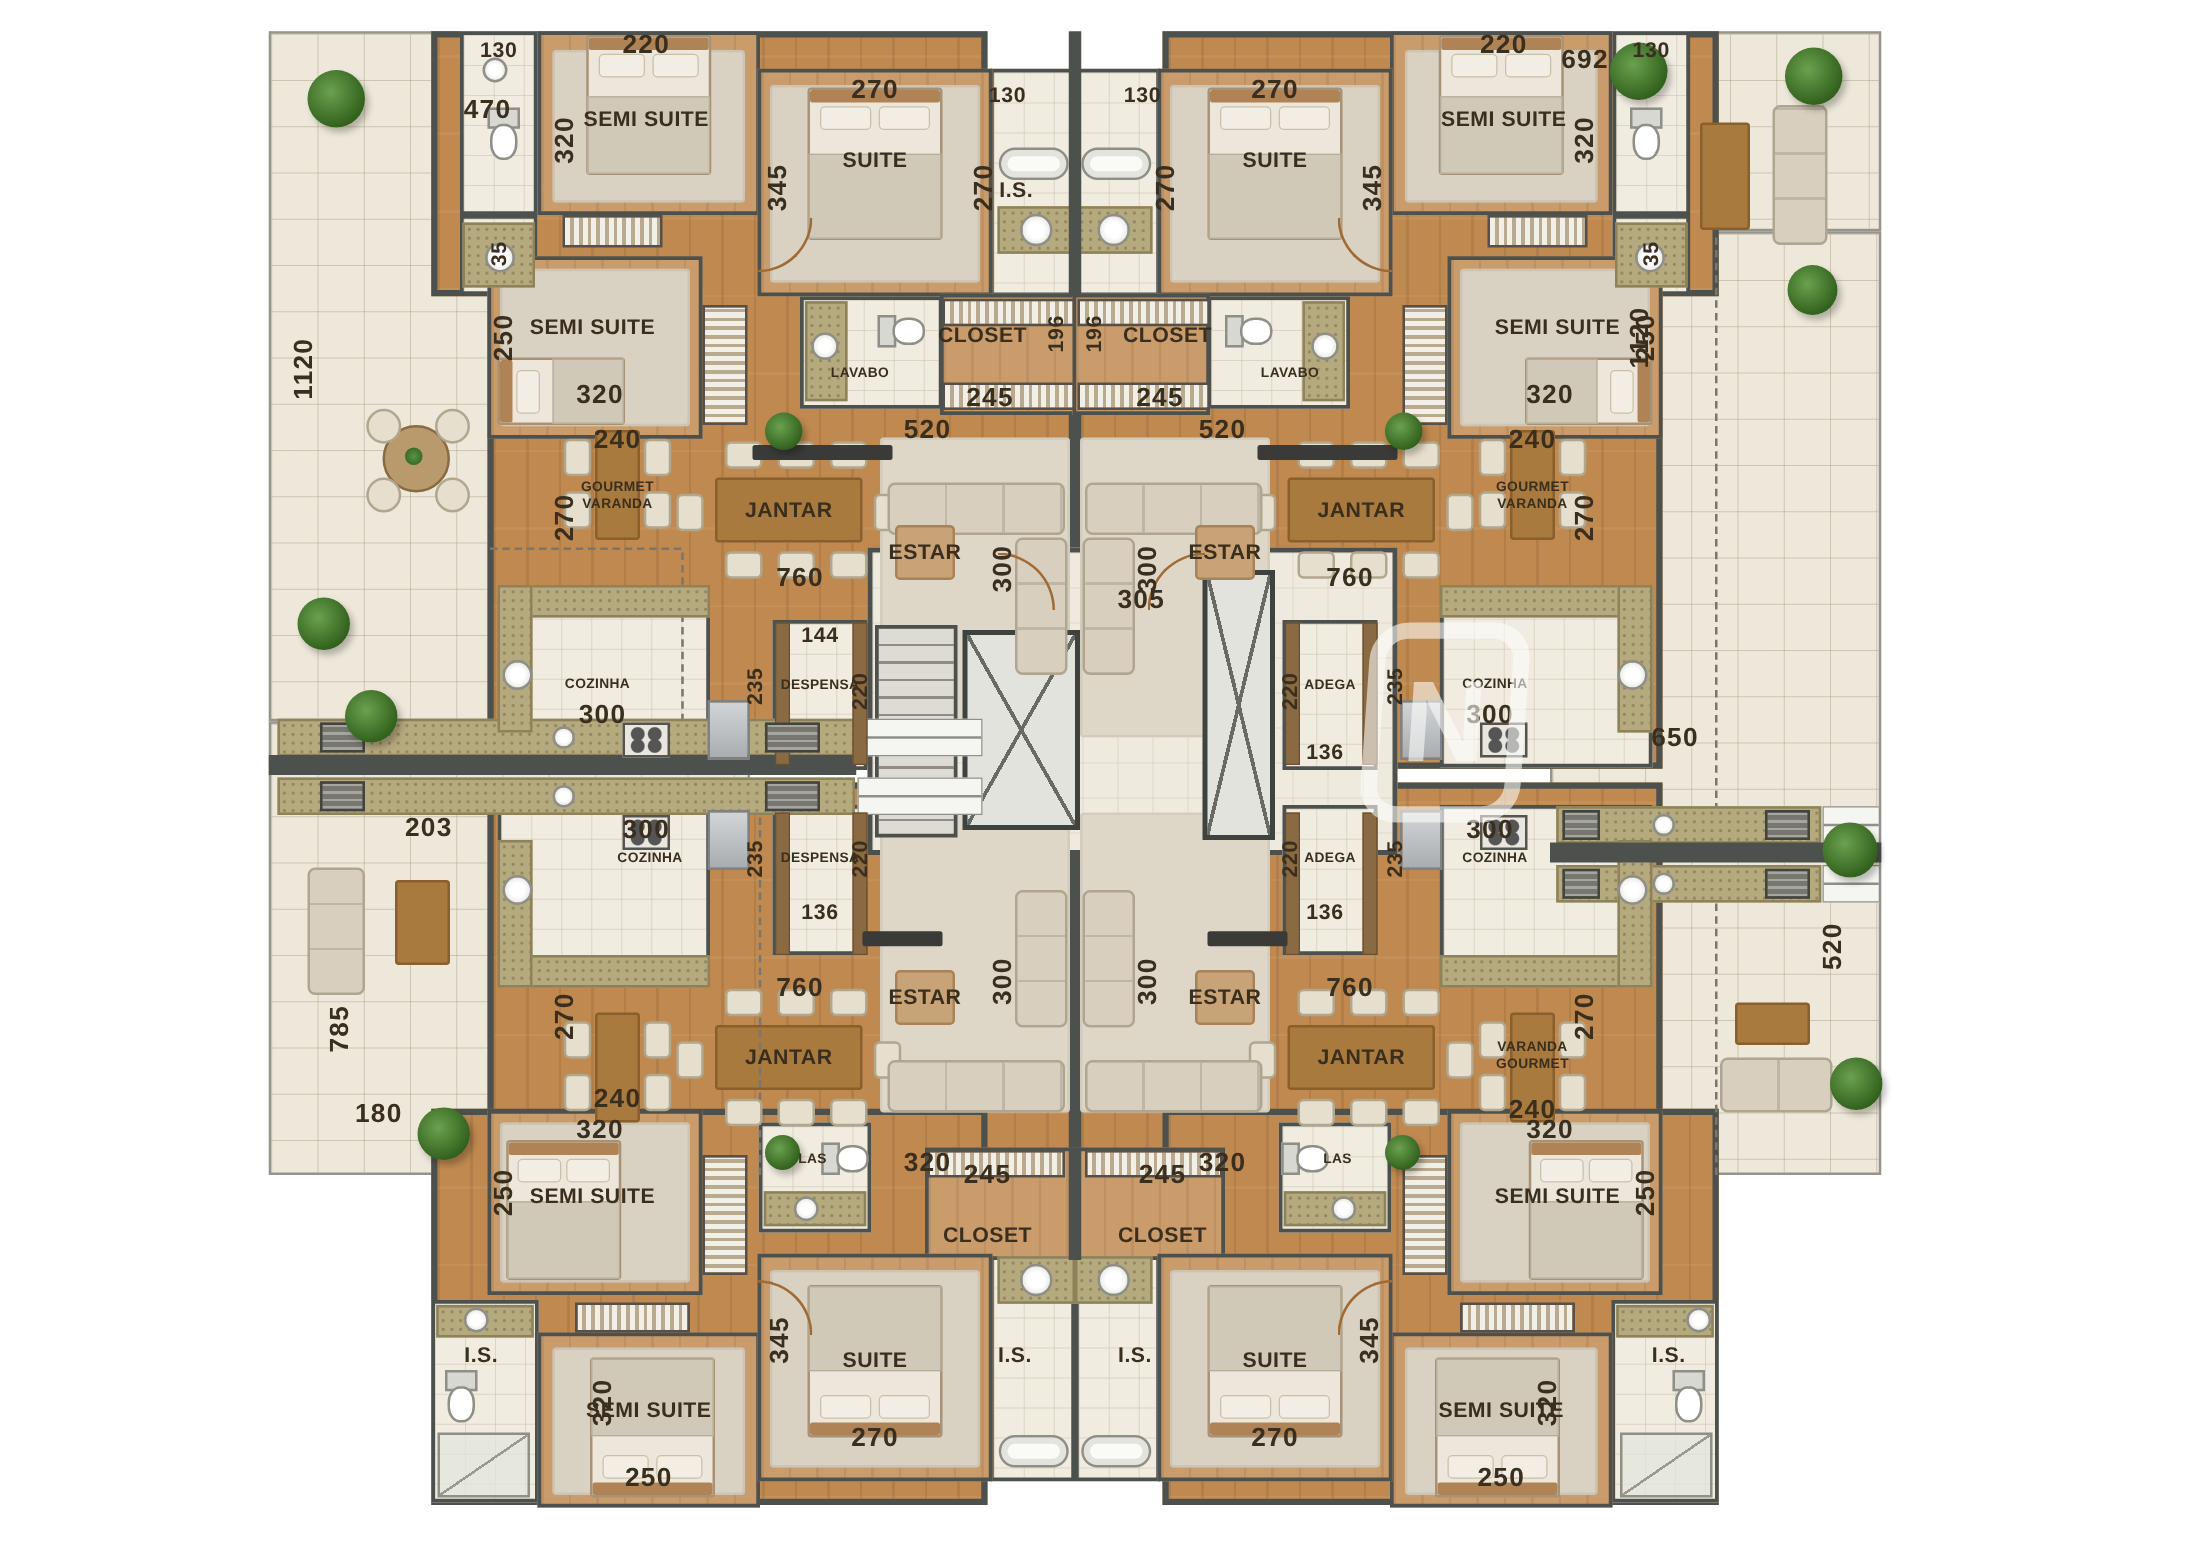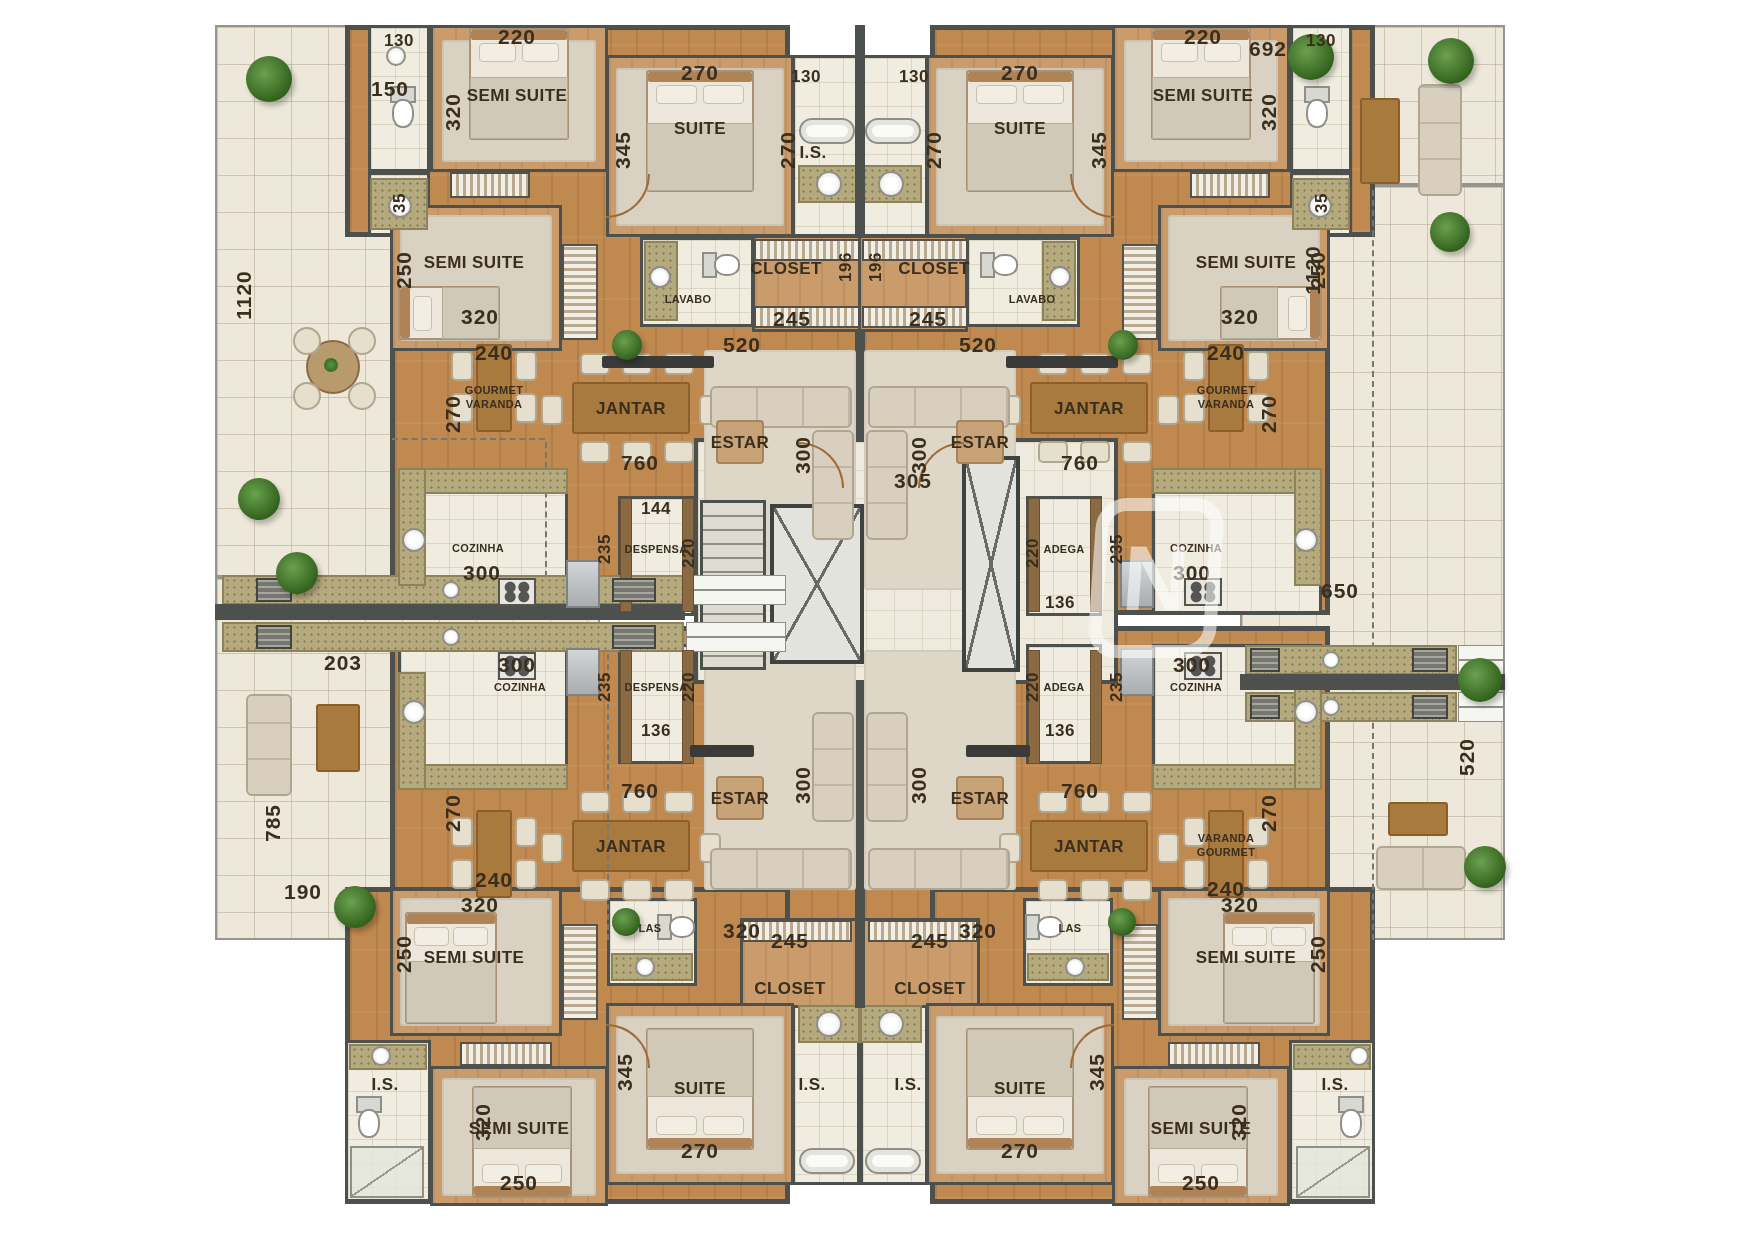--- a/index.html
+++ b/index.html
@@ -474,21 +474,21 @@
       <div class="r dashv" style="left: 545px; top: 442px; width: 2px; height: 135px;"></div>
       <div class="r dashv" style="left: 607px; top: 654px; width: 2px; height: 286px;"></div>
       <div class="r dashv" style="left: 1372px; top: 190px; width: 2px; height: 750px;"></div>
       <div class="r dashh" style="left: 392px; top: 438px; width: 153px; height: 2px;"></div>
       <div class="r arc" style="left: 606px; top: 174px; width: 44px; height: 44px; transform: rotate(180deg);"></div>
       <div class="r arc" style="left: 1070px; top: 174px; width: 44px; height: 44px; transform: rotate(270deg);"></div>
       <div class="r arc" style="left: 798px; top: 442px; width: 46px; height: 46px; transform: rotate(90deg);"></div>
       <div class="r arc" style="left: 918px; top: 442px; width: 46px; height: 46px; transform: rotate(0deg);"></div>
       <div class="r arc" style="left: 606px; top: 1024px; width: 44px; height: 44px; transform: rotate(90deg);"></div>
       <div class="r arc" style="left: 1070px; top: 1024px; width: 44px; height: 44px; transform: rotate(0deg);"></div>
-      <div class="lbl s0" style="left: 390px; top: 88px;">150</div>
+      <div class="lbl s0" style="left: 390px; top: 88px;">470</div>
       <div class="lbl s0 rot" style="left: 243px; top: 295px;">1120</div>
       <div class="lbl s1" style="left: 399px; top: 40px;">130</div>
       <div class="lbl s0" style="left: 517px; top: 36px;">220</div>
       <div class="lbl s2" style="left: 517px; top: 95px;">SEMI SUITE</div>
       <div class="lbl s0 rot" style="left: 452px; top: 112px;">320</div>
       <div class="lbl s1 rot" style="left: 399px; top: 203px;">35</div>
       <div class="lbl s0" style="left: 700px; top: 72px;">270</div>
       <div class="lbl s2" style="left: 700px; top: 128px;">SUITE</div>
       <div class="lbl s0 rot" style="left: 622px; top: 150px;">345</div>
       <div class="lbl s1" style="left: 806px; top: 76px;">130</div>
@@ -547,21 +547,21 @@
       <div class="lbl s0" style="left: 913px; top: 480px;">305</div>
       <div class="lbl s1 rot" style="left: 1032px; top: 553px;">220</div>
       <div class="lbl s3" style="left: 1064px; top: 549px;">ADEGA</div>
       <div class="lbl s1 rot" style="left: 1116px; top: 549px;">235</div>
       <div class="lbl s1" style="left: 1060px; top: 602px;">136</div>
       <div class="lbl s3" style="left: 1196px; top: 548px;">COZINHA</div>
       <div class="lbl s0" style="left: 1192px; top: 572px;">300</div>
       <div class="lbl s0" style="left: 1340px; top: 590px;">650</div>
       <div class="lbl s0" style="left: 343px; top: 662px;">203</div>
       <div class="lbl s0 rot" style="left: 272px; top: 823px;">785</div>
-      <div class="lbl s0" style="left: 303px; top: 891px;">190</div>
+      <div class="lbl s0" style="left: 303px; top: 891px;">180</div>
       <div class="lbl s0 rot" style="left: 1466px; top: 757px;">520</div>
       <div class="lbl s0" style="left: 517px; top: 664px;">300</div>
       <div class="lbl s3" style="left: 520px; top: 687px;">COZINHA</div>
       <div class="lbl s3" style="left: 656px; top: 687px;">DESPENSA</div>
       <div class="lbl s1 rot" style="left: 604px; top: 687px;">235</div>
       <div class="lbl s1 rot" style="left: 688px; top: 687px;">220</div>
       <div class="lbl s1" style="left: 656px; top: 730px;">136</div>
       <div class="lbl s3" style="left: 1064px; top: 687px;">ADEGA</div>
       <div class="lbl s1 rot" style="left: 1032px; top: 687px;">220</div>
       <div class="lbl s1 rot" style="left: 1116px; top: 687px;">235</div>

